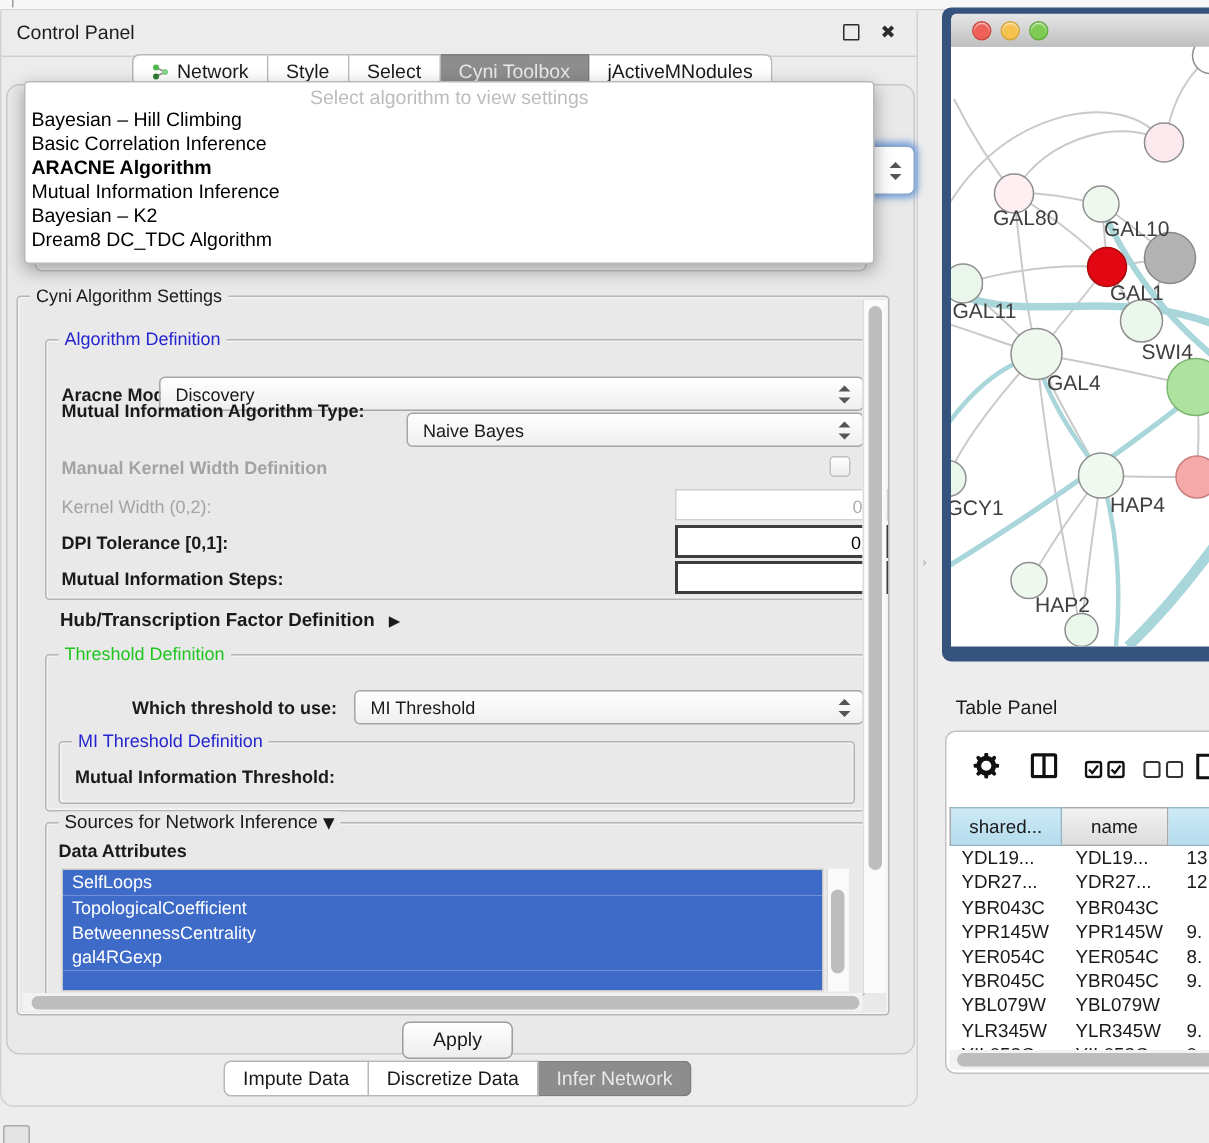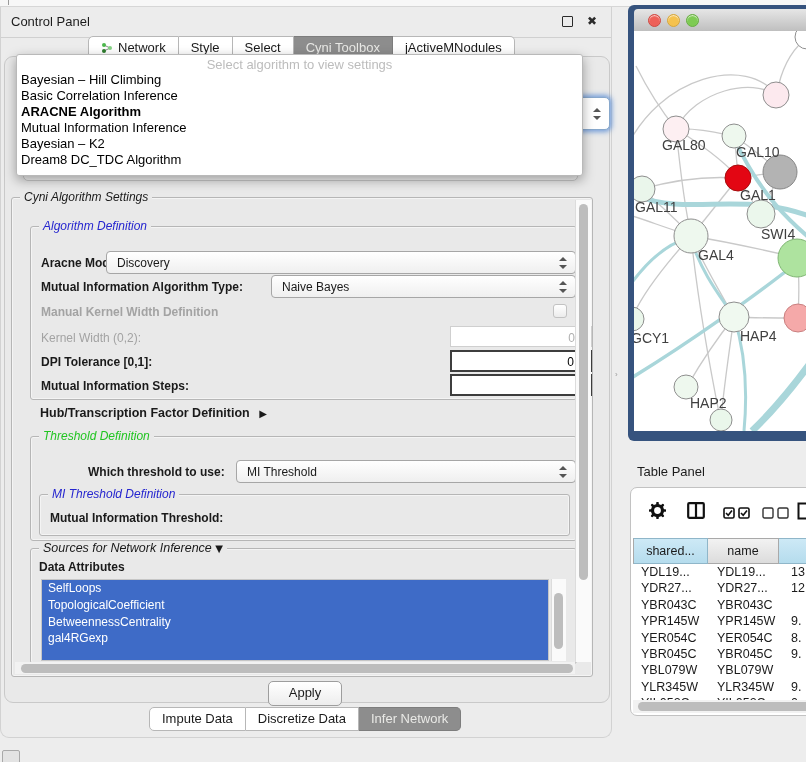--- a/index.html
+++ b/index.html
@@ -43,21 +43,21 @@
   
   #algo-dropdown{left:15px;top:47px;width:565px;height:120px;background:#ffffff;border:1px solid #b9b9b9;
                  border-radius:3px;box-shadow:0 4px 12px rgba(0,0,0,.35);z-index:50;}
   #algo-placeholder{position:absolute;left:0;top:2px;width:100%;text-align:center;
                     font-size:13px;color:#bcbcbc;}
   .algo-item{position:absolute;left:4px;font-size:13px;color:#000;white-space:nowrap;}
   .algo-item.bold{font-weight:bold;}
 
   
   .group{position:absolute;border:1px solid #b6b6b6;border-radius:3px;box-shadow:inset 0 0 0 1px #f4f4f4;}
-  .gtitle{position:absolute;top:-8px;left:8px;background:#e9e9e9;padding:0 4px;font-size:12px;white-space:nowrap;font-style:italic;}
+  .gtitle{position:absolute;top:-8px;left:8px;background:#e9e9e9;padding:0 4px;font-size:12px;white-space:nowrap;}
   .gtitle.blue{color:#2525cf;}
   .gtitle.green{color:#21c521;}
   .lbl{position:absolute;font-size:12px;font-weight:bold;color:#1a1a1a;white-space:nowrap;}
   .lbl.dis{color:#a3a3a3;}
   .combo{position:absolute;background:linear-gradient(#ffffff,#efefef);border:1px solid #a6a6a6;
          border-radius:4px;box-sizing:border-box;font-size:12px;}
   .combo .val{position:absolute;left:10px;top:4px;white-space:nowrap;}
   .spin{position:absolute;right:8px;top:50%;width:8px;height:12px;margin-top:-6px;}
   .spin:before,.spin:after{content:"";position:absolute;left:0;border-left:4px solid transparent;border-right:4px solid transparent;}
   .spin:before{top:0;border-bottom:4px solid #555;}
@@ -178,21 +178,21 @@
     <div class="group" style="left:10px;top:190px;width:580px;height:478px;">
       <span class="gtitle">Cyni Algorithm Settings</span>
 
       <div class="group" style="left:18px;top:28px;width:545px;height:172px;">
         <span class="gtitle blue">Algorithm Definition</span>
         <span class="lbl" style="left:10px;top:29px">Aracne Mode:</span>
         <div class="combo" style="left:75px;top:24px;width:470px;height:23px">
           <span class="val">Discovery</span>
           <span class="spin"></span>
         </div>
-        <span class="lbl" style="left:10px;top:53px">Mutual Information Algorithm Type:</span>
+        <span class="lbl" style="left:10px;top:40px">Mutual Information Algorithm Type:</span>
         <div class="combo" style="left:240px;top:48px;width:305px;height:23px">
           <span class="val">Naive Bayes</span>
           <span class="spin"></span>
         </div>
         <span class="lbl dis" style="left:10px;top:78px">Manual Kernel Width Definition</span>
         <span class="checkbox" style="left:522px;top:77px"></span>
         <span class="lbl dis" style="left:10px;top:104px;font-weight:normal">Kernel Width (0,2):</span>
         <input class="field dis" style="left: 396px; top: 99px; width: 142px; height: 21px;" readonly="" value="0.0">
         <span class="lbl" style="left:10px;top:128px">DPI Tolerance [0,1]:</span>
         <input class="field strong" style="left: 396px; top: 123px; width: 142px; height: 22px;" value="0.0">

